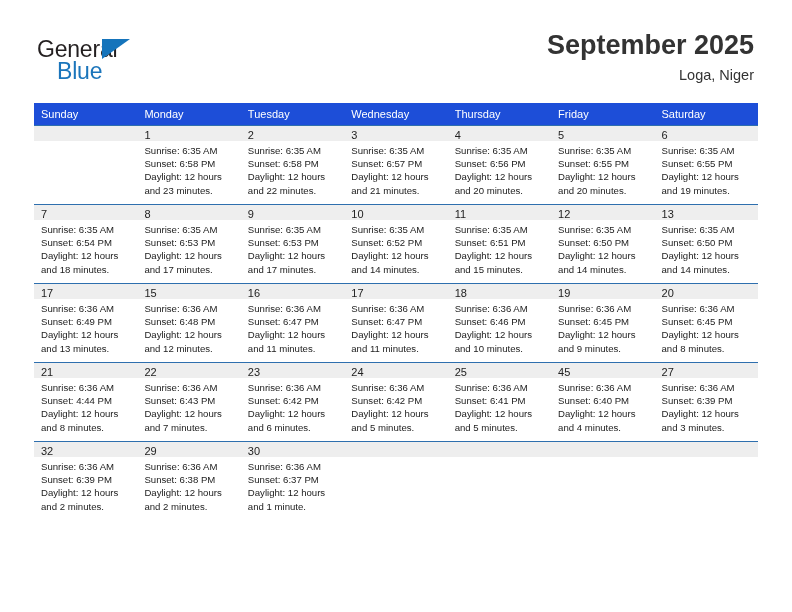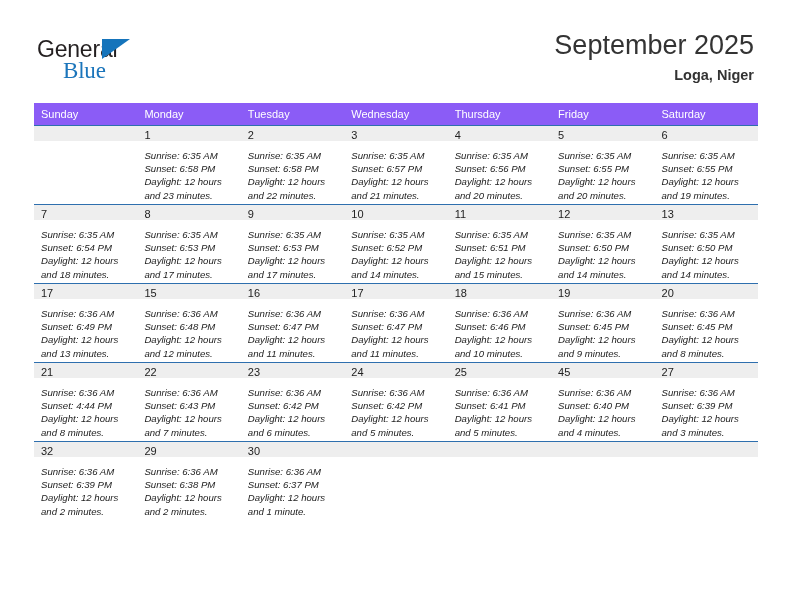--- a/index.html
+++ b/index.html
@@ -50,61 +50,60 @@
     position: absolute;
     left: 68px;
     top: 3px;
     width: 0;
     height: 0;
     border-left: 28px solid #1574bb;
     border-bottom: 20px solid transparent;
   }
   .brand-blue {
     position: absolute;
-    left: 29px;
+    left: 23px;
     top: 22px;
     font-size: 23px;
     letter-spacing: -0.2px;
     color: #1b75bb;
-    font-family: Liberation Serif, serif;
+    font-family: Liberation Sans, sans-serif;
   }
 
   .title-wrap {
     position: absolute;
     right: 0;
     top: 0;
     text-align: right;
   }
   .cal-title {
     font-size: 27px;
-    font-weight: normal;
+    font-weight: bold;
     color: #333333;
     line-height: 34px;
     white-space: nowrap;
   }
   .cal-subtitle {
     font-size: 14.5px;
     color: #333333;
     line-height: 22px;
     margin-top: 2px;
     white-space: nowrap;
-    font-weight: bold;
   }
 
   
   .calendar {
     position: absolute;
     left: 34px;
     top: 103px;
     width: 724px;
     border-collapse: collapse;
     table-layout: fixed;
   }
   .calendar th {
-    background: #8b5cf6;
+    background: #1d4ed8;
     color: #ffffff;
     font-weight: normal;
     font-size: 11px;
     text-align: left;
     padding: 5px 0 5px 7px;
     height: 11px;
     border: none;
   }
   .calendar td {
     vertical-align: top;
@@ -120,25 +119,24 @@
   .daynum-band {
     background: #eeeeee;
     height: 15px;
     padding: 2px 0 1px 7px;
     font-size: 11px;
     color: #222222;
     line-height: 14px;
     box-sizing: border-box;
   }
   .cell-body {
-    padding: 8px 5px 0 7px;
+    padding: 3px 5px 0 7px;
     font-size: 9.6px;
     line-height: 13.2px;
     color: #222222;
-    font-style: italic;
   }
   .cell-body div {
     white-space: nowrap;
   }
   .cell-empty .daynum-band {
     background: #eeeeee;
   }
 </style>
 </head>
 <body>

